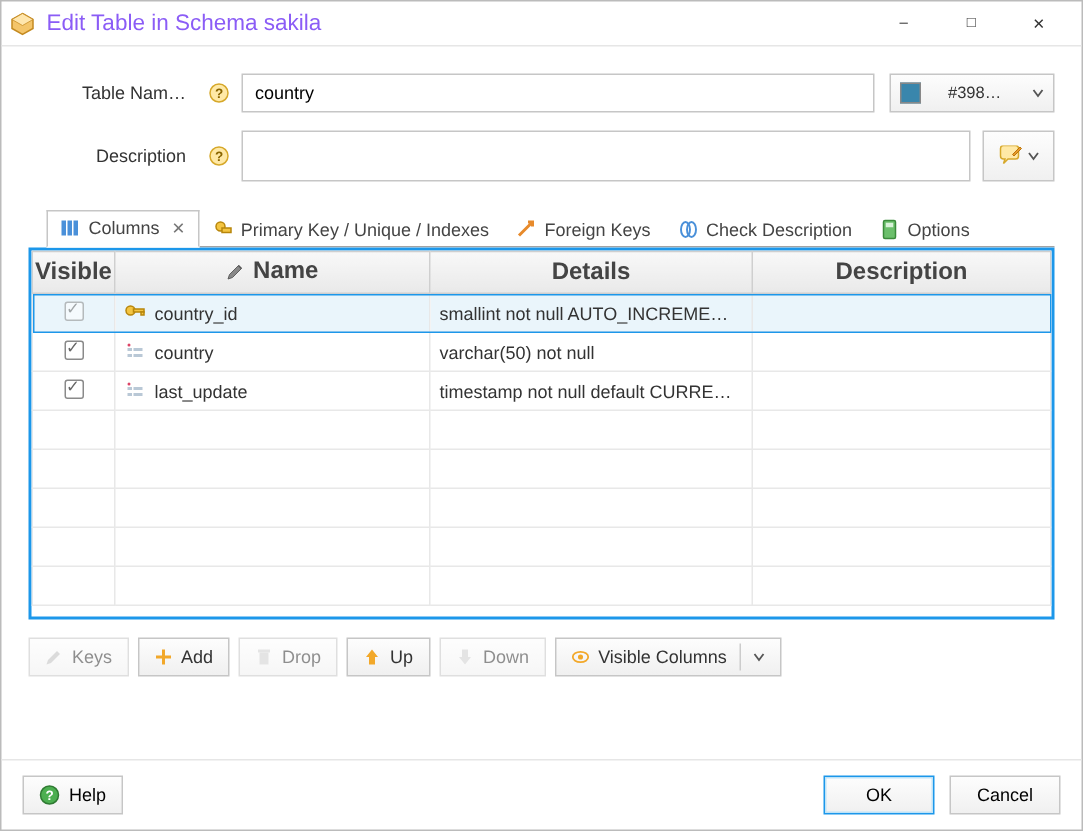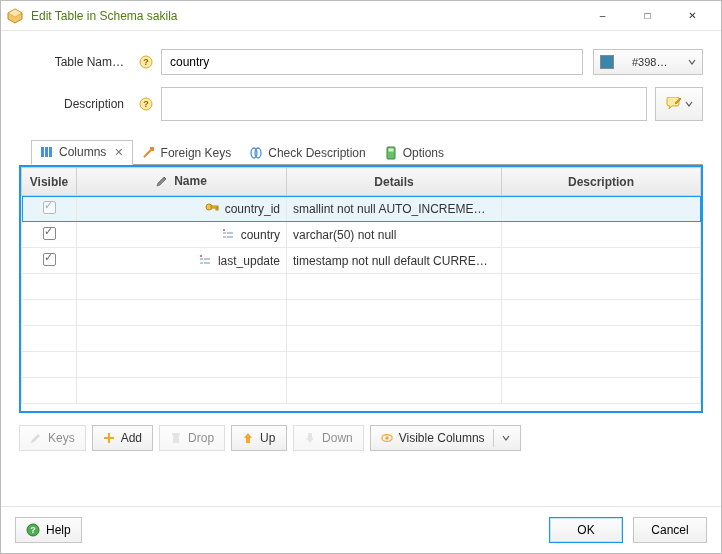--- a/index.html
+++ b/index.html
@@ -1,20 +1,20 @@
 <!DOCTYPE html>
 <html><head>
 <meta charset="utf-8">
 <style>
   * { box-sizing: border-box; }
   html, body { margin: 0; padding: 0; font-family: "Segoe UI", Tahoma, sans-serif; font-size: 12px; color: #333; background: #fff; }
   .window { width: 722px; height: 554px; border: 1px solid #bbb; display: flex; flex-direction: column; background: #fff; position: relative; }
   .titlebar { height: 30px; display: flex; align-items: center; padding: 0 6px; border-bottom: 1px solid #e6e6e6; }
   .titlebar .app-icon { width: 16px; height: 16px; margin-right: 8px; }
-  .titlebar .title { flex: 1; font-size: 12px; color: #4d7c0f; }
+  .titlebar .title { flex: 1; font-size: 15px; color: #8b5cf6; }
   .titlebar .win-btns { display: flex; gap: 0; }
   .titlebar .win-btn { width: 45px; height: 28px; display: flex; align-items: center; justify-content: center; font-family: "Segoe UI Symbol", sans-serif; font-size: 10px; color: #333; }
   .body { flex: 1; display: flex; flex-direction: column; padding: 18px 18px 10px 18px; }
   .form-row { display: flex; align-items: center; margin-bottom: 12px; }
   .form-label { width: 120px; text-align: right; padding-right: 15px; color: #333; }
   .help-icon-inline { width: 14px; height: 14px; margin-right: 8px; }
   .input { height: 26px; border: 1px solid #c6c6c6; padding: 0 8px; font: inherit; background: #fff; }
   .name-input { flex: 1; }
   .color-btn { width: 110px; height: 26px; margin-left: 10px; border: 1px solid #c6c6c6; background: linear-gradient(#fdfdfd,#f0f0f0); display: flex; align-items: center; padding: 0 6px; gap: 18px; }
   .color-swatch { width: 14px; height: 14px; background: #3986ac; border: 1px solid #888; }
@@ -22,29 +22,29 @@
   .dropdown-arrow { width: 8px; height: 8px; }
   .desc-input { flex: 1; height: 34px; border: 1px solid #c6c6c6; resize: none; font: inherit; padding: 4px 8px; }
   .desc-btns { width: 48px; height: 34px; margin-left: 8px; border: 1px solid #c6c6c6; background: linear-gradient(#fdfdfd,#f0f0f0); display: flex; align-items: center; justify-content: center; gap: 3px; }
   .tabs { display: flex; align-items: flex-end; margin-top: 6px; border-bottom: 1px solid #a3a3a3; margin-left: 12px; }
   .tab { display: flex; align-items: center; gap: 5px; padding: 4px 8px 5px 8px; border: 1px solid transparent; border-bottom: none; margin-right: 0; position: relative; top: 1px; color: #444; cursor: default; }
   .tab.active { border-color: #c6c6c6; background: #fff; border-bottom: 1px solid #fff; }
   .tab-icon { width: 14px; height: 14px; display: inline-flex; align-items: center; justify-content: center; }
   .tab-close { font-size: 11px; color: #777; margin-left: 3px; }
   .grid-wrapper { border: 2px solid #1c97ea; margin-top: 0; height: 248px; overflow: hidden; background: #fff; }
   table.grid { width: 100%; border-collapse: collapse; table-layout: fixed; }
-  table.grid th { background: linear-gradient(#f8f8f8,#e9e9e9); border: 1px solid #cfcfcf; height: 28px; font-weight: 600; color: #444; font-size: 12px; }
+  table.grid th { background: linear-gradient(#f8f8f8,#e9e9e9); border: 1px solid #cfcfcf; height: 28px; font-weight: 600; color: #444; font-size: 16px; }
   table.grid td { border: 1px solid #e8e8e8; height: 26px; padding: 0 6px; vertical-align: middle; white-space: nowrap; overflow: hidden; text-overflow: ellipsis; }
   table.grid tr.selected td { background: #eaf5fb; }
   table.grid tr.selected { outline: 1px solid #1c97ea; outline-offset: -1px; }
   .col-visible { width: 55px; text-align: center; }
   .col-name { width: 210px; }
   .col-details { width: 215px; }
   .col-desc { }
-  .name-cell { display: flex; align-items: center; gap: 6px; justify-content: flex-end; }
+  .name-cell { display: flex; align-items: center; gap: 6px; }
   .row-icon { width: 14px; height: 14px; display: inline-flex; align-items: center; justify-content: center; }
   .chk { appearance: none; width: 13px; height: 13px; border: 1px solid #8a8a8a; background: #fff; position: relative; border-radius: 2px; }
   .chk:checked::after { content: "✓"; position: absolute; top: -3px; left: 0px; font-size: 11px; color: #666; }
   .chk.disabled { opacity: .55; }
   .toolbar { display: flex; align-items: center; gap: 6px; margin-top: 12px; }
   .btn { height: 26px; min-width: 56px; padding: 0 10px; border: 1px solid #c6c6c6; background: linear-gradient(#fdfdfd,#f0f0f0); display: inline-flex; align-items: center; gap: 6px; font: inherit; color: #333; }
   .btn.disabled { opacity: .55; }
   .btn .bicon { width: 12px; height: 12px; }
   .sep-split { width: 1px; height: 18px; background: #ccc; margin: 0 2px; }
   .footer { display: flex; align-items: center; padding: 10px 14px; border-top: 1px solid #e6e6e6; margin-top: auto; }
@@ -119,20 +119,29 @@
         <div class="tab active">
           <span class="tab-icon">
             <svg width="14" height="14" viewBox="0 0 14 14">
               <rect x="1" y="2" width="3" height="10" fill="#4a90d9"></rect>
               <rect x="5" y="2" width="3" height="10" fill="#4a90d9"></rect>
               <rect x="9" y="2" width="3" height="10" fill="#4a90d9"></rect>
             </svg>
           </span>
           <span>Columns</span>
           <span class="tab-close">✕</span>
+        </div>
+        <div class="tab">
+          <span class="tab-icon">
+            <svg width="14" height="14" viewBox="0 0 14 14">
+              <circle cx="5" cy="5" r="3" fill="#f4c542" stroke="#b8860b"></circle>
+              <rect x="6" y="6" width="6" height="3" fill="#f4c542" stroke="#b8860b"></rect>
+            </svg>
+          </span>
+          <span>Primary Key / Unique / Indexes</span>
         </div>
         <div class="tab">
           <span class="tab-icon">
             <svg width="14" height="14" viewBox="0 0 14 14">
               <path d="M2 11 L11 2" stroke="#e78a2b" stroke-width="2"></path>
               <path d="M8 2 H11 V5" fill="none" stroke="#e78a2b" stroke-width="2"></path>
             </svg>
           </span>
           <span>Foreign Keys</span>
         </div>

